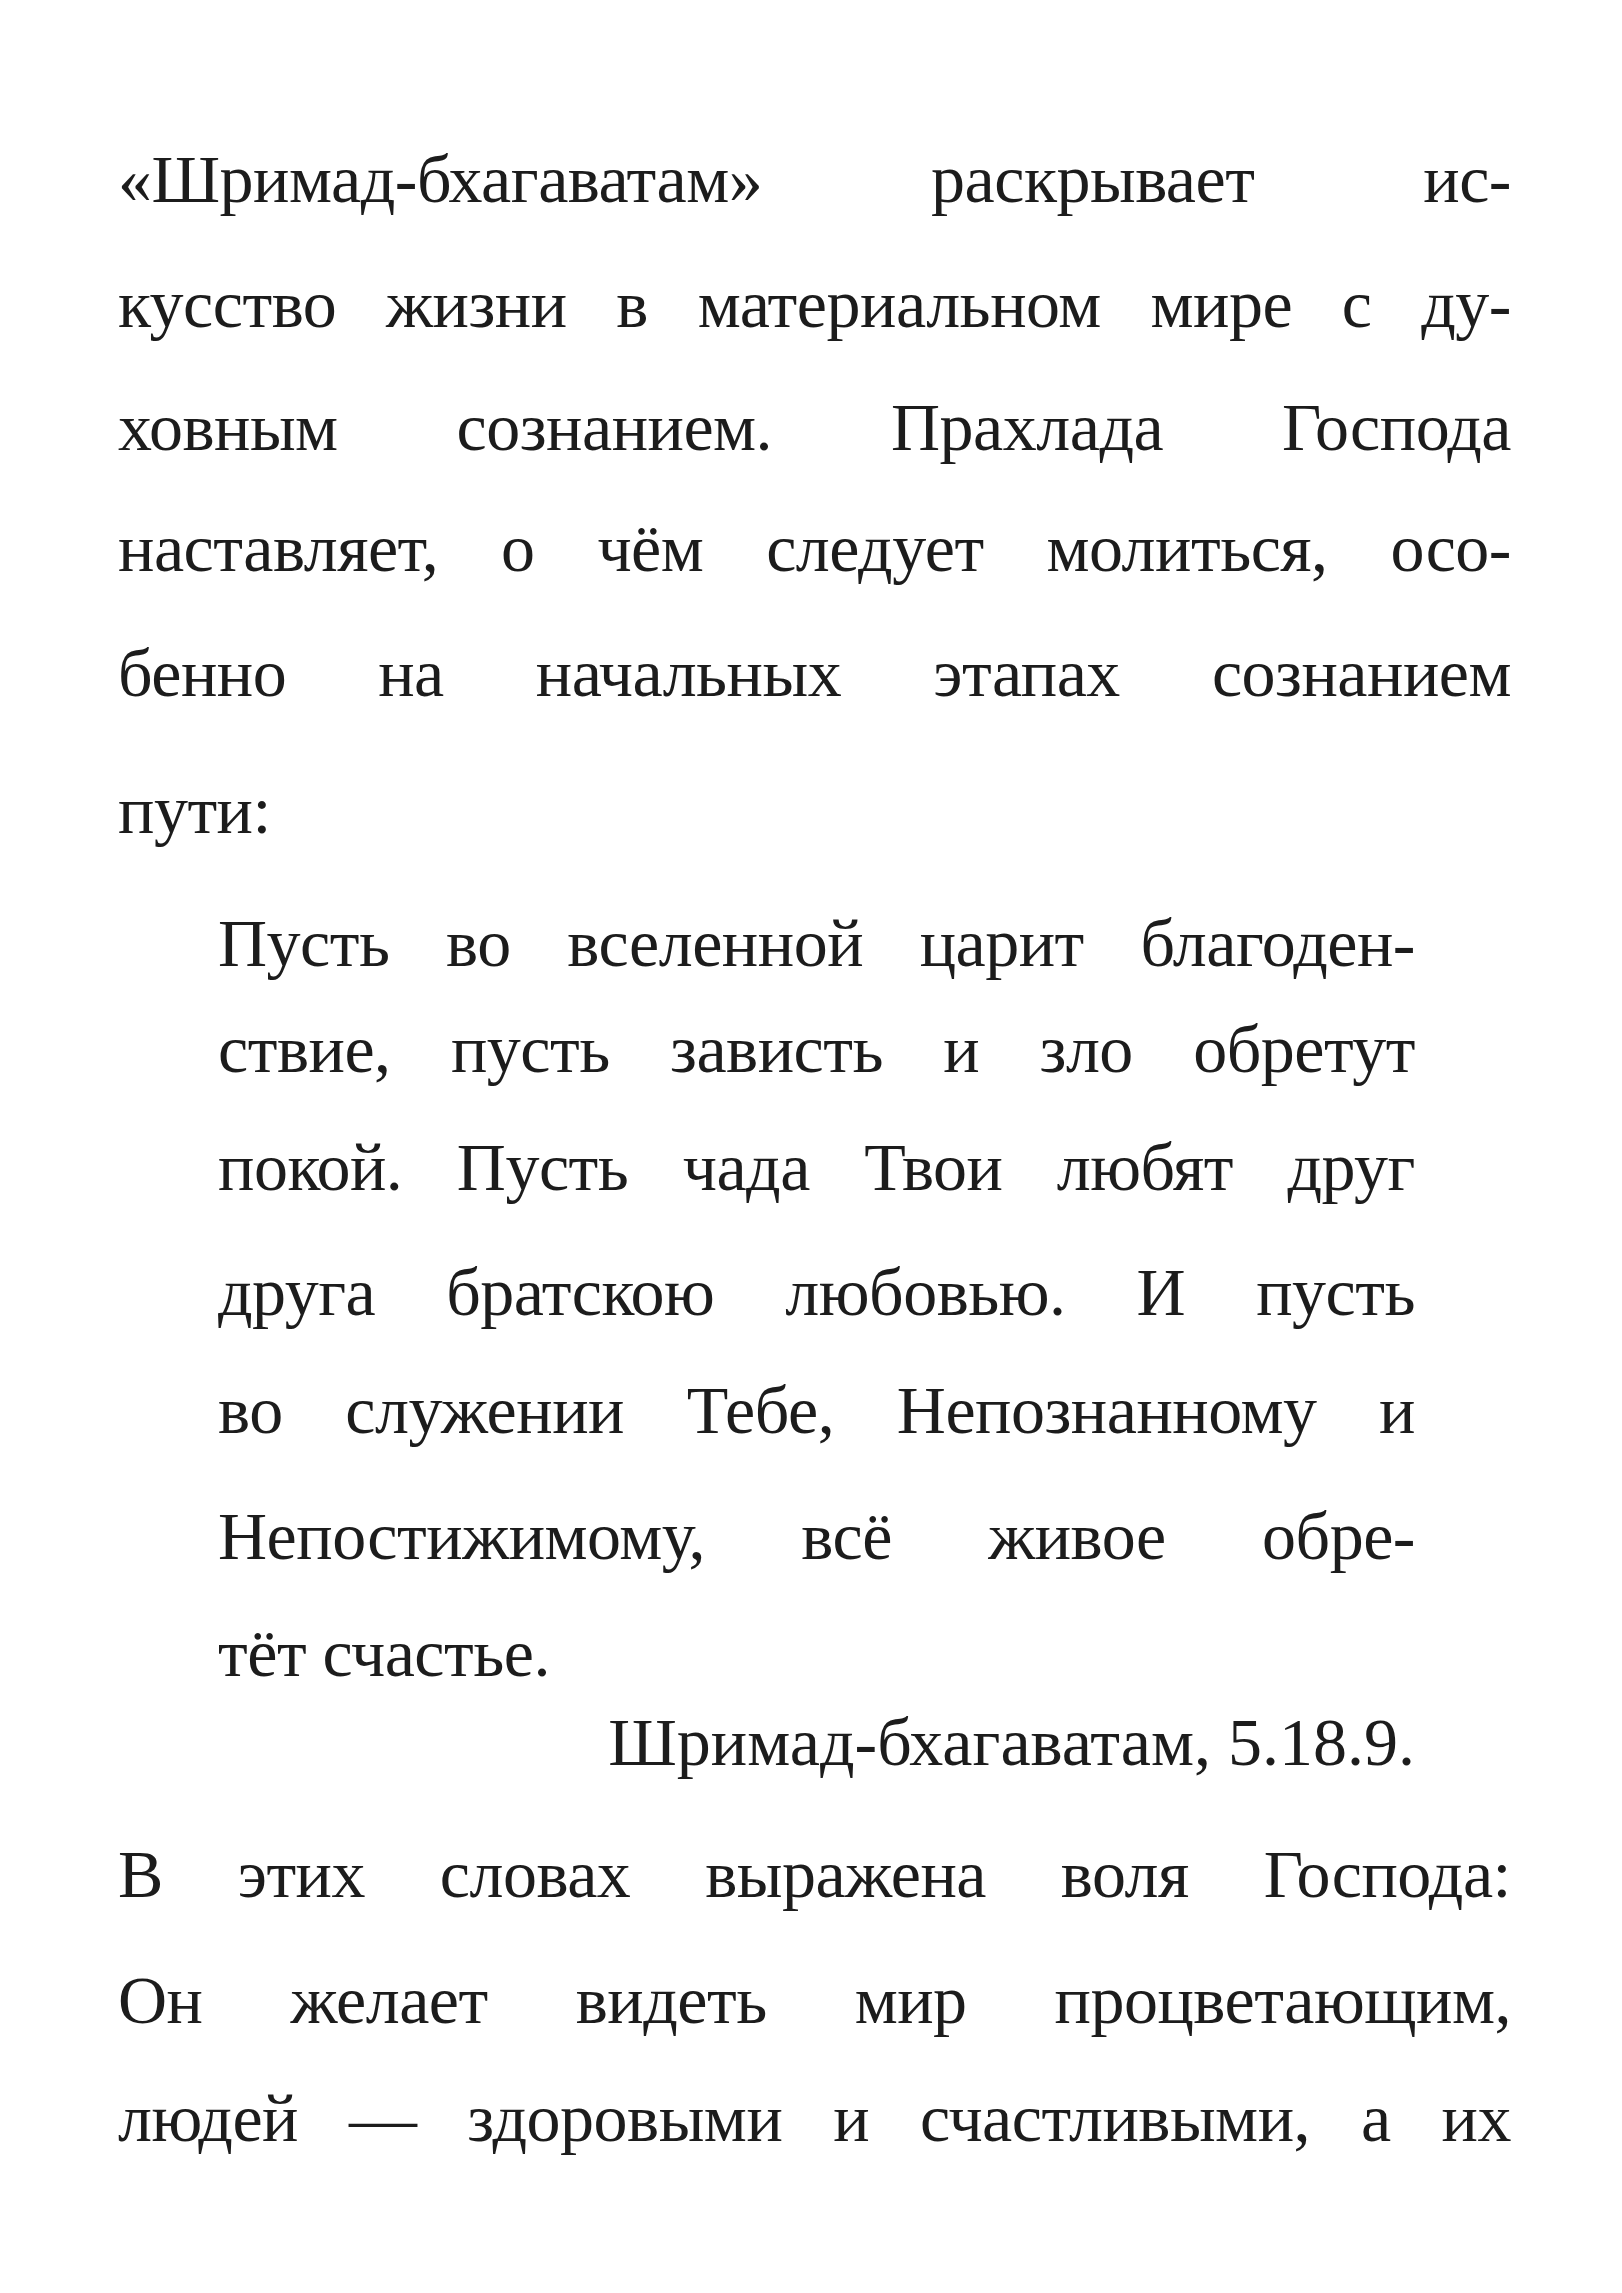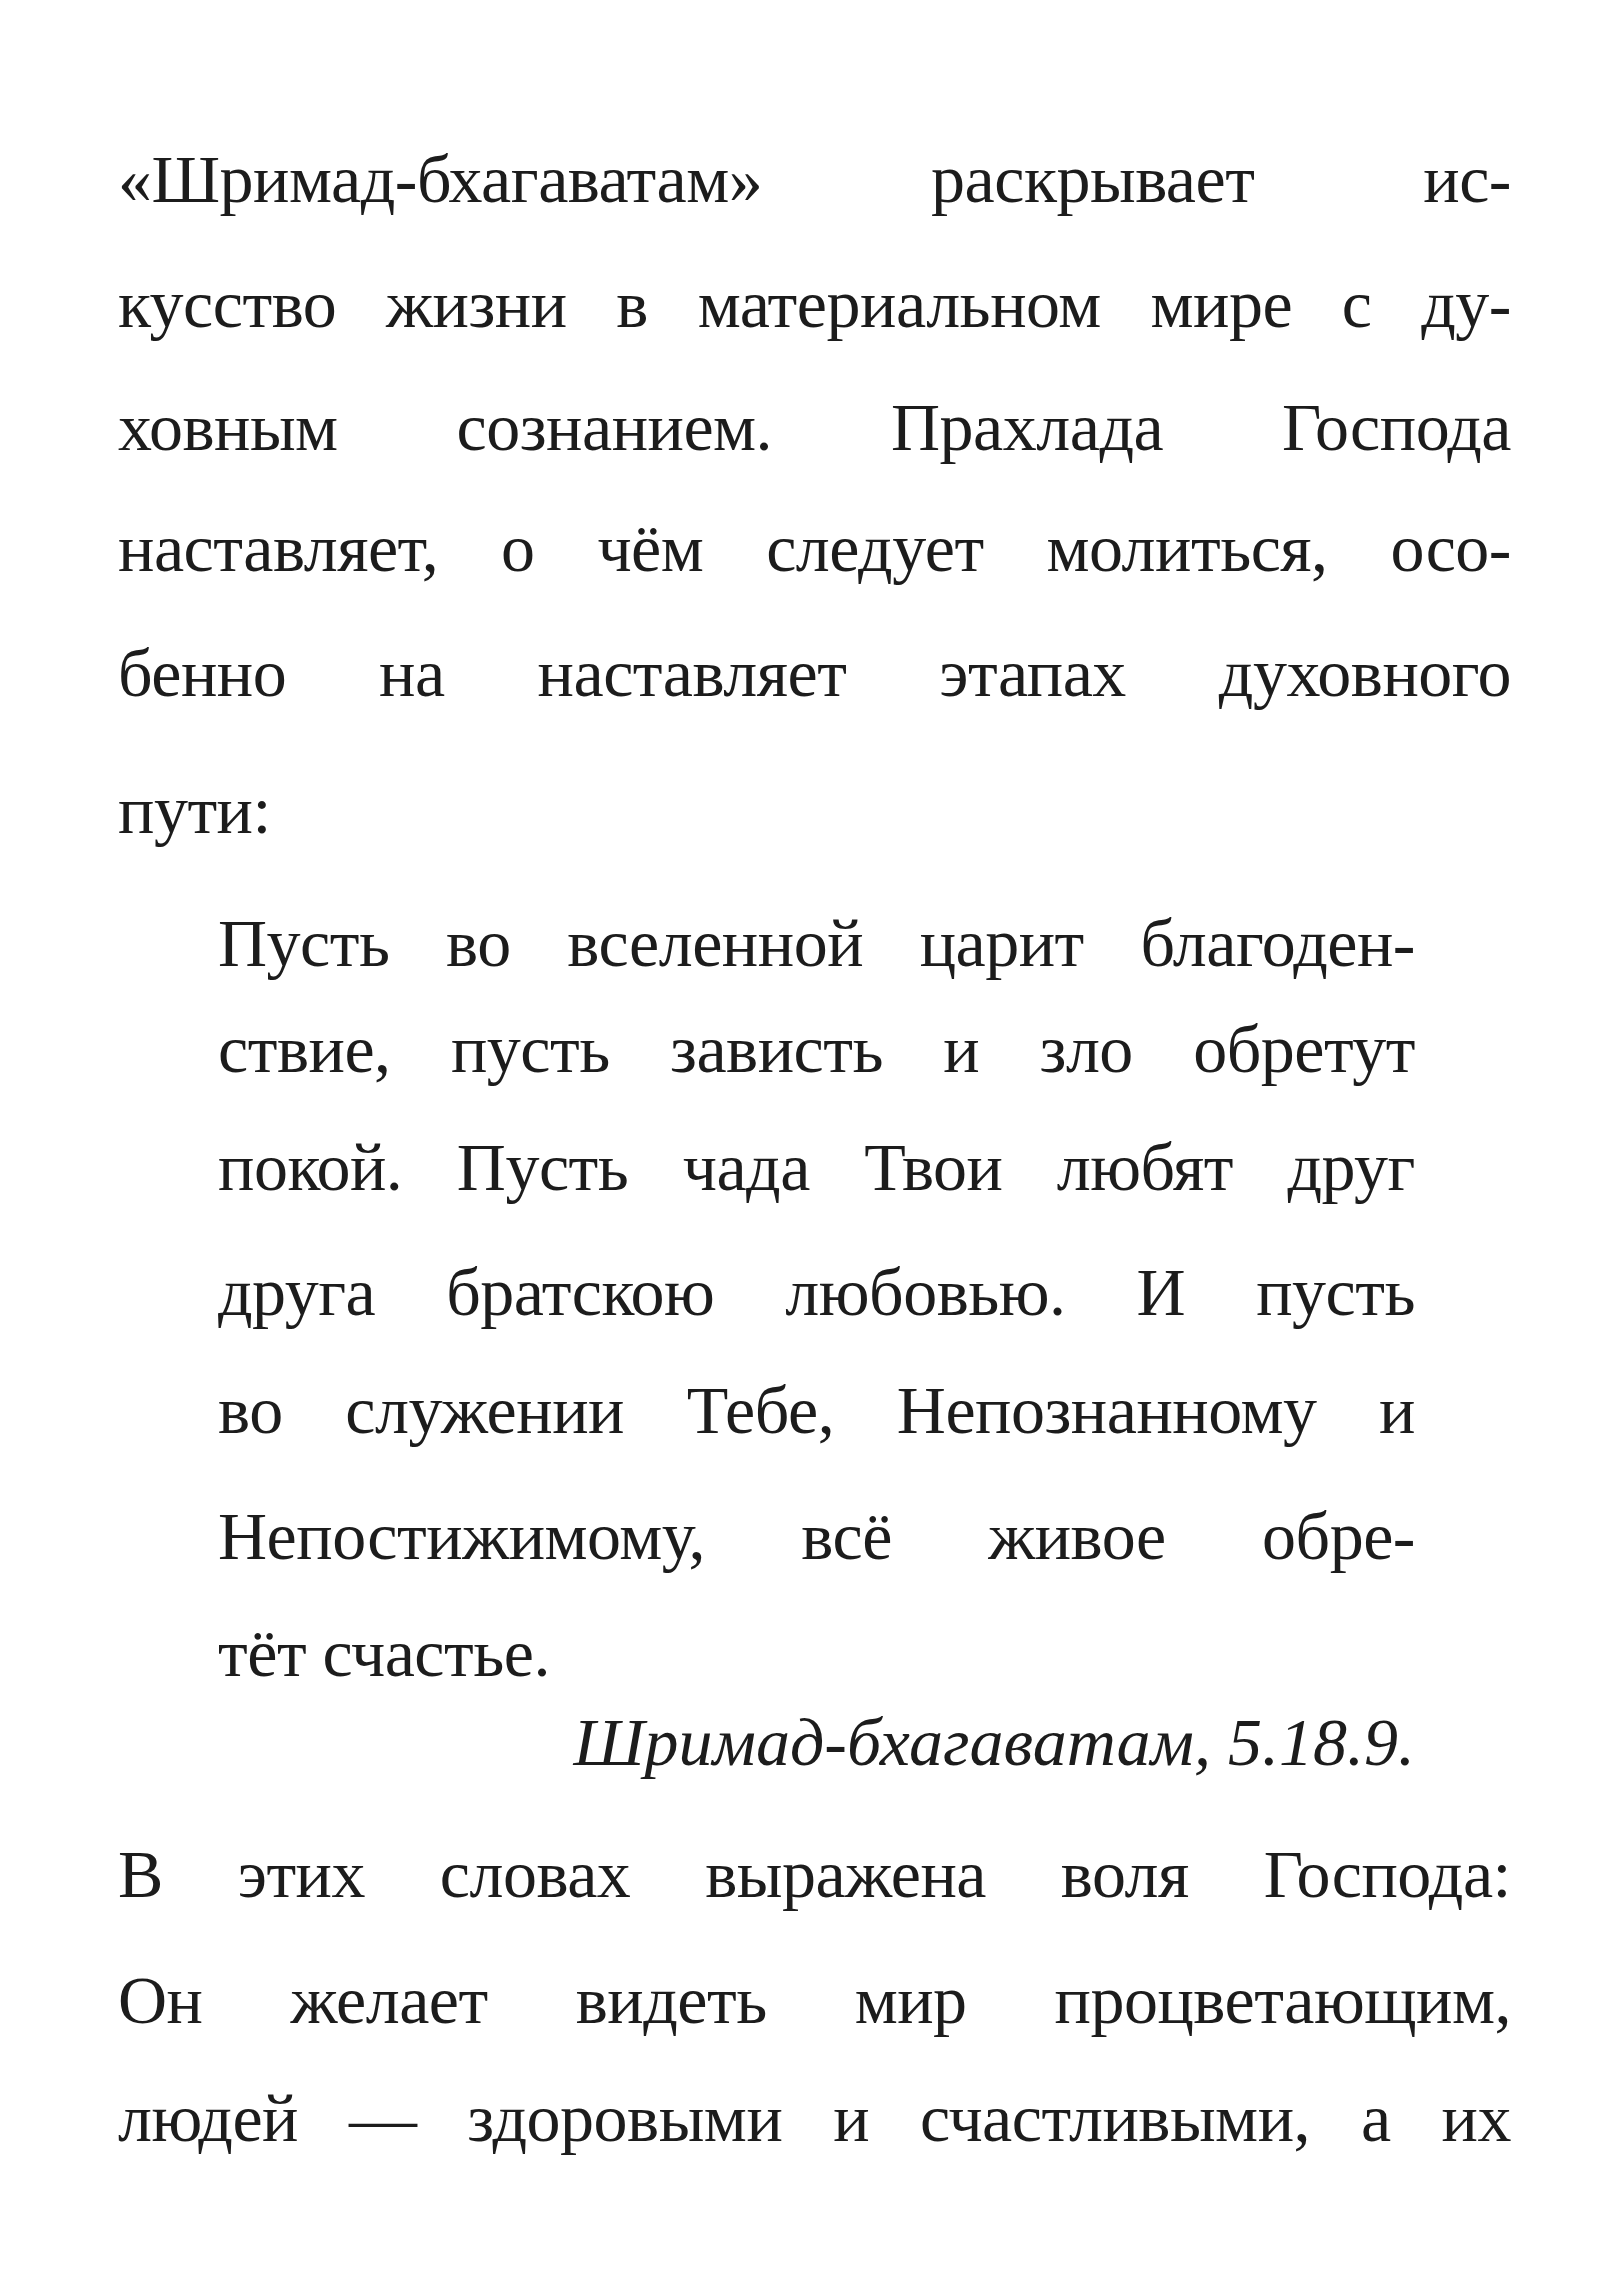--- a/index.html
+++ b/index.html
@@ -4,31 +4,31 @@
 <style>
   html, body { margin:0; padding:0; background:#ffffff; }
   body { width:1622px; height:2293px; position:relative; overflow:hidden;
          font-family:"Liberation Serif","DejaVu Serif",serif; color:#1c1c1c; }
   .line { position:absolute; font-size:68px; line-height:77px; white-space:nowrap;
           letter-spacing:-0.5px; }
   .para .line { left:118px; width:1393px; text-align:justify; text-align-last:justify; }
   .para .line.last { text-align-last:left;margin-top:14px; }
   .quote .line { left:218px; width:1197px; text-align:justify; text-align-last:justify; }
   .quote .line.last { text-align-last:left; }
-  .cite { position:absolute; right:207px; font-style:italic; font-size:68px; line-height:77px; white-space:nowrap; }
+  .cite { position:absolute; right:207px; font-size:68px; line-height:77px; white-space:nowrap; }
 </style>
 </head>
 <body>
 
 <div class="para">
   <div class="line" style="top:141px"> «Шримад-бхагаватам» раскрывает ис-</div>
   <div class="line" style="top:266px">кусство жизни в материальном мире с ду-</div>
   <div class="line" style="top:389px">ховным сознанием. Прахлада Господа</div>
   <div class="line" style="top:510px">наставляет, о чём следует молиться, осо-</div>
-  <div class="line" style="top:635px">бенно на наставляет этапах духовного</div>
+  <div class="line" style="top:635px">бенно на начальных этапах сознанием</div>
   <div class="line last" style="top:758px">пути:</div>
 </div>
 
 <div class="quote">
   <div class="line" style="top:905px">Пусть во вселенной царит благоден-</div>
   <div class="line" style="top:1011px">ствие, пусть зависть и зло обретут</div>
   <div class="line" style="top:1129px">покой. Пусть чада Твои любят друг</div>
   <div class="line" style="top:1254px">друга братскою любовью. И пусть</div>
   <div class="line" style="top:1372px">во служении Тебе, Непознанному и</div>
   <div class="line" style="top:1498px">Непостижимому, всё живое обре-</div>

